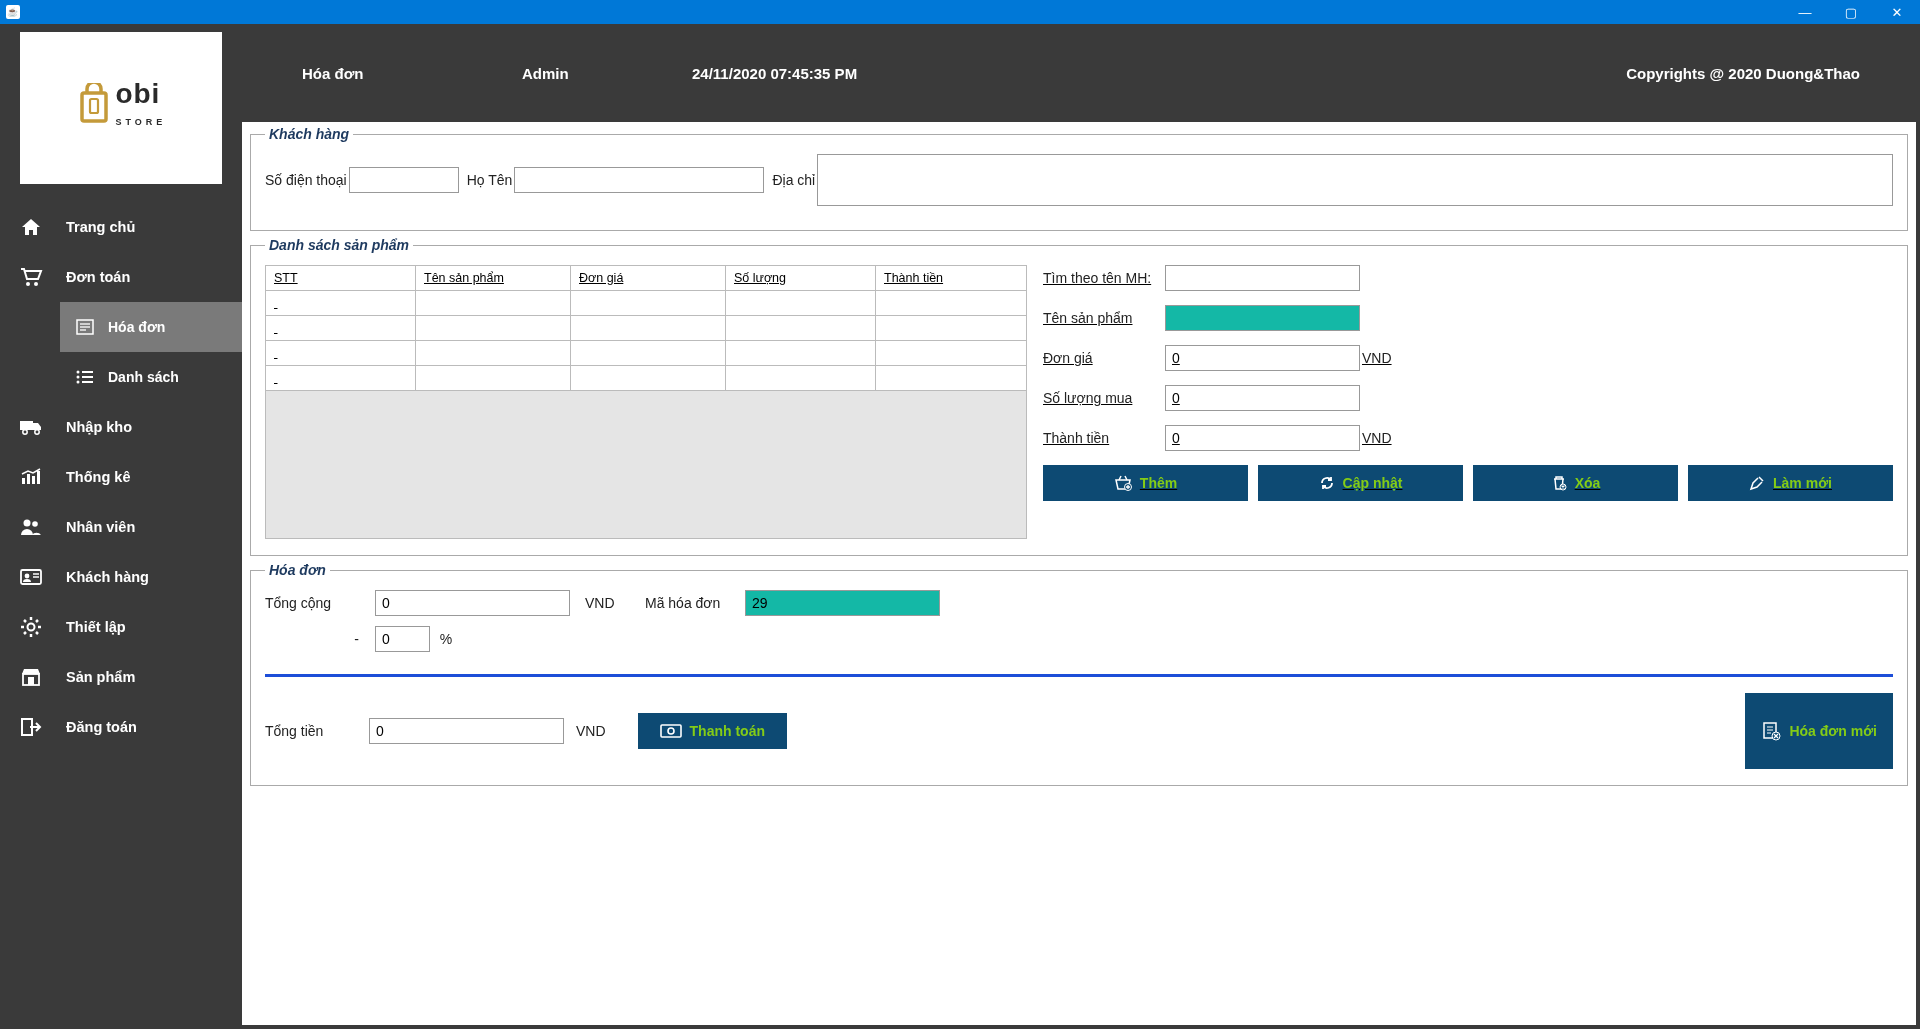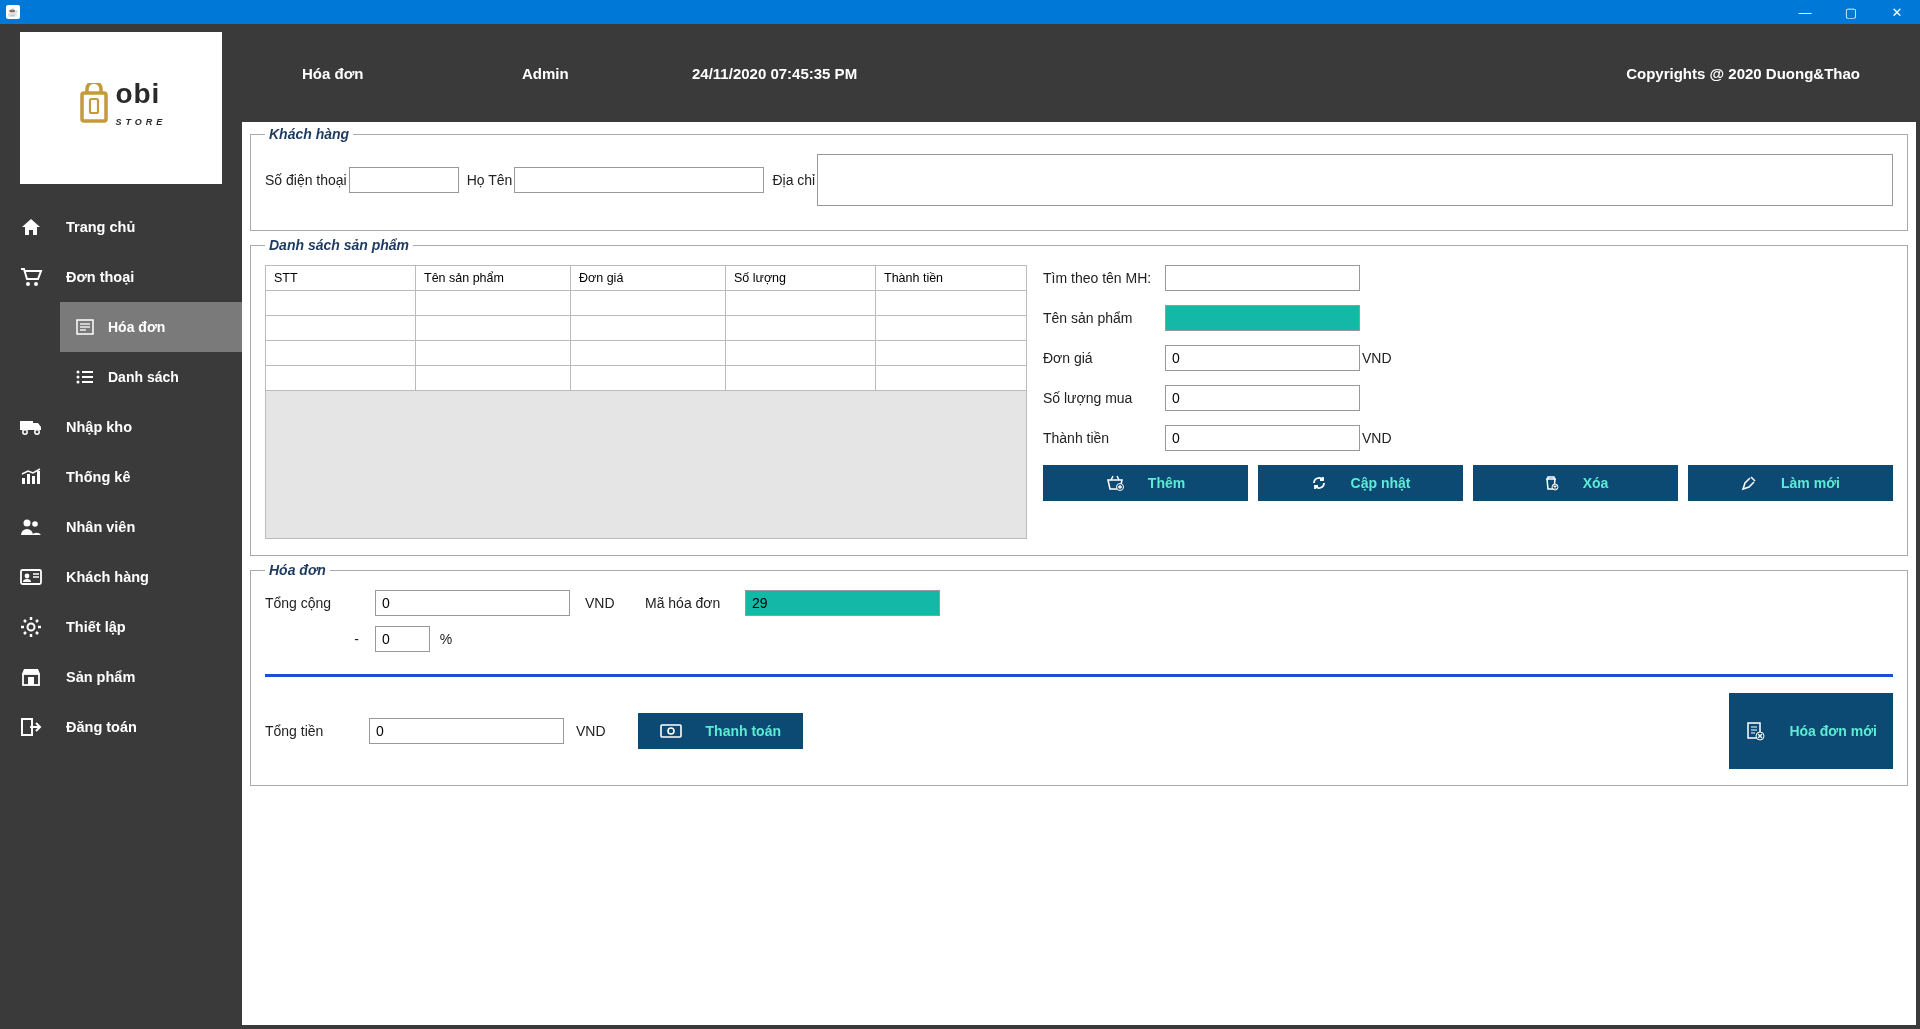--- a/index.html
+++ b/index.html
@@ -44,21 +44,21 @@
 .app { display: flex; height: calc(100% - 24px); }
 
 .sidebar { width: 242px; background: #3a3a3a; padding-top: 8px; }
 .logo-box {
   width: 202px; height: 152px; margin: 0 auto 18px auto;
   background: #fff; display: flex; align-items: center; justify-content: center;
 }
 .logo-inner { text-align: left; }
 .logo-icon { display: inline-block; vertical-align: top; }
 .logo-text { display: inline-block; color: #2a2a2a; font-weight: bold; font-size: 28px; line-height: 22px; letter-spacing: 1px; }
-.logo-sub { font-size: 9px; letter-spacing: 4px; color: #2a2a2a; font-style: italic; }
+.logo-sub { font-size: 9px; letter-spacing: 4px; color: #2a2a2a; }
 
 .nav-item {
   display: flex; align-items: center; gap: 22px;
   padding: 14px 18px; color: #fff; font-weight: bold; font-size: 14.5px;
   cursor: pointer;
 }
 .nav-sub { padding-left: 60px; margin-top: 0; }
 .sub-item {
   display: flex; align-items: center; gap: 10px;
   padding: 14px 12px; color: #fff; font-weight: bold; font-size: 14px;
@@ -87,37 +87,37 @@
 
 .row { display: flex; align-items: center; gap: 2px; margin-bottom: 8px; }
 .lbl { font-size: 14px; color: #222; }
 input.field, textarea.field {
   border: 1px solid #999; padding: 4px 6px; font-size: 14px; font-family: inherit;
   background: #fff;
 }
 input.field[readonly], input.field.ro { background: #14b8a6; }
 textarea.field { resize: none; }
 
-.products { display: flex; gap: 16px; }
+.products { display: flex; gap: 16px; text-decoration: underline; }
 .table-wrap { flex: 0 0 762px; }
 table.grid { width: 100%; border-collapse: collapse; background: #fff; }
 table.grid th, table.grid td {
   border: 1px solid #bbb; padding: 5px 8px; font-size: 12.5px; text-align: left; font-weight: normal;
   background: #fff;
 }
 table.grid th { background: #fff; }
 .table-body-fill { height: 148px; background: #e5e5e5; border: 1px solid #bbb; border-top: none; }
 
 .side-form { flex: 1; }
 .side-form .row { margin-bottom: 14px; }
 .side-form .lbl { width: 120px; display: inline-block; }
 
 .btn {
-  display: inline-flex; align-items: center; gap: 24px;
-  background: #0d4a73; color: #5eead4; border: none;
+  display: inline-flex; align-items: center; gap: 8px;
+  background: #0d4a73; color: #84cc16; border: none;
   padding: 8px 14px; font-size: 14px; font-weight: bold; cursor: pointer;
 }
 .btn-row { display: flex; gap: 10px; margin-top: 8px; }
 .btn-row .btn { flex: 1; justify-content: center; padding: 10px 8px; }
 
 .invoice-grid { display: grid; grid-template-columns: 100px 200px 50px 90px 200px; gap: 10px 10px; align-items: center; }
 
 .invoice-bottom { display: flex; align-items: center; gap: 12px; margin-top: 22px; padding-top: 16px; border-top: 3px solid #1d4ed8; }
 .spacer { flex: 1; }
 
@@ -165,21 +165,21 @@
     </div>
 
     <div class="nav-item">
       <span class="nav-icon">
         <svg width="24" height="20" viewBox="0 0 24 20">
             <path d="M2 2 H5 L8 12 H19 L22 4 H6" fill="none" stroke="#fff" stroke-width="2"></path>
             <circle cx="9" cy="17" r="2" fill="#fff"></circle>
             <circle cx="17" cy="17" r="2" fill="#fff"></circle>
           </svg>
       </span>
-      <span>Đơn thoại</span>
+      <span>Đơn toán</span>
     </div>
 
     <div class="nav-sub">
       <div class="sub-item active">
         <span class="nav-icon">
           <svg width="20" height="18" viewBox="0 0 20 18">
               <rect x="2" y="2" width="16" height="14" fill="none" stroke="#fff" stroke-width="1.5"></rect>
               <line x1="5" y1="6" x2="15" y2="6" stroke="#fff" stroke-width="1.3"></line>
               <line x1="5" y1="9" x2="15" y2="9" stroke="#fff" stroke-width="1.3"></line>
               <line x1="5" y1="12" x2="11" y2="12" stroke="#fff" stroke-width="1.3"></line>

